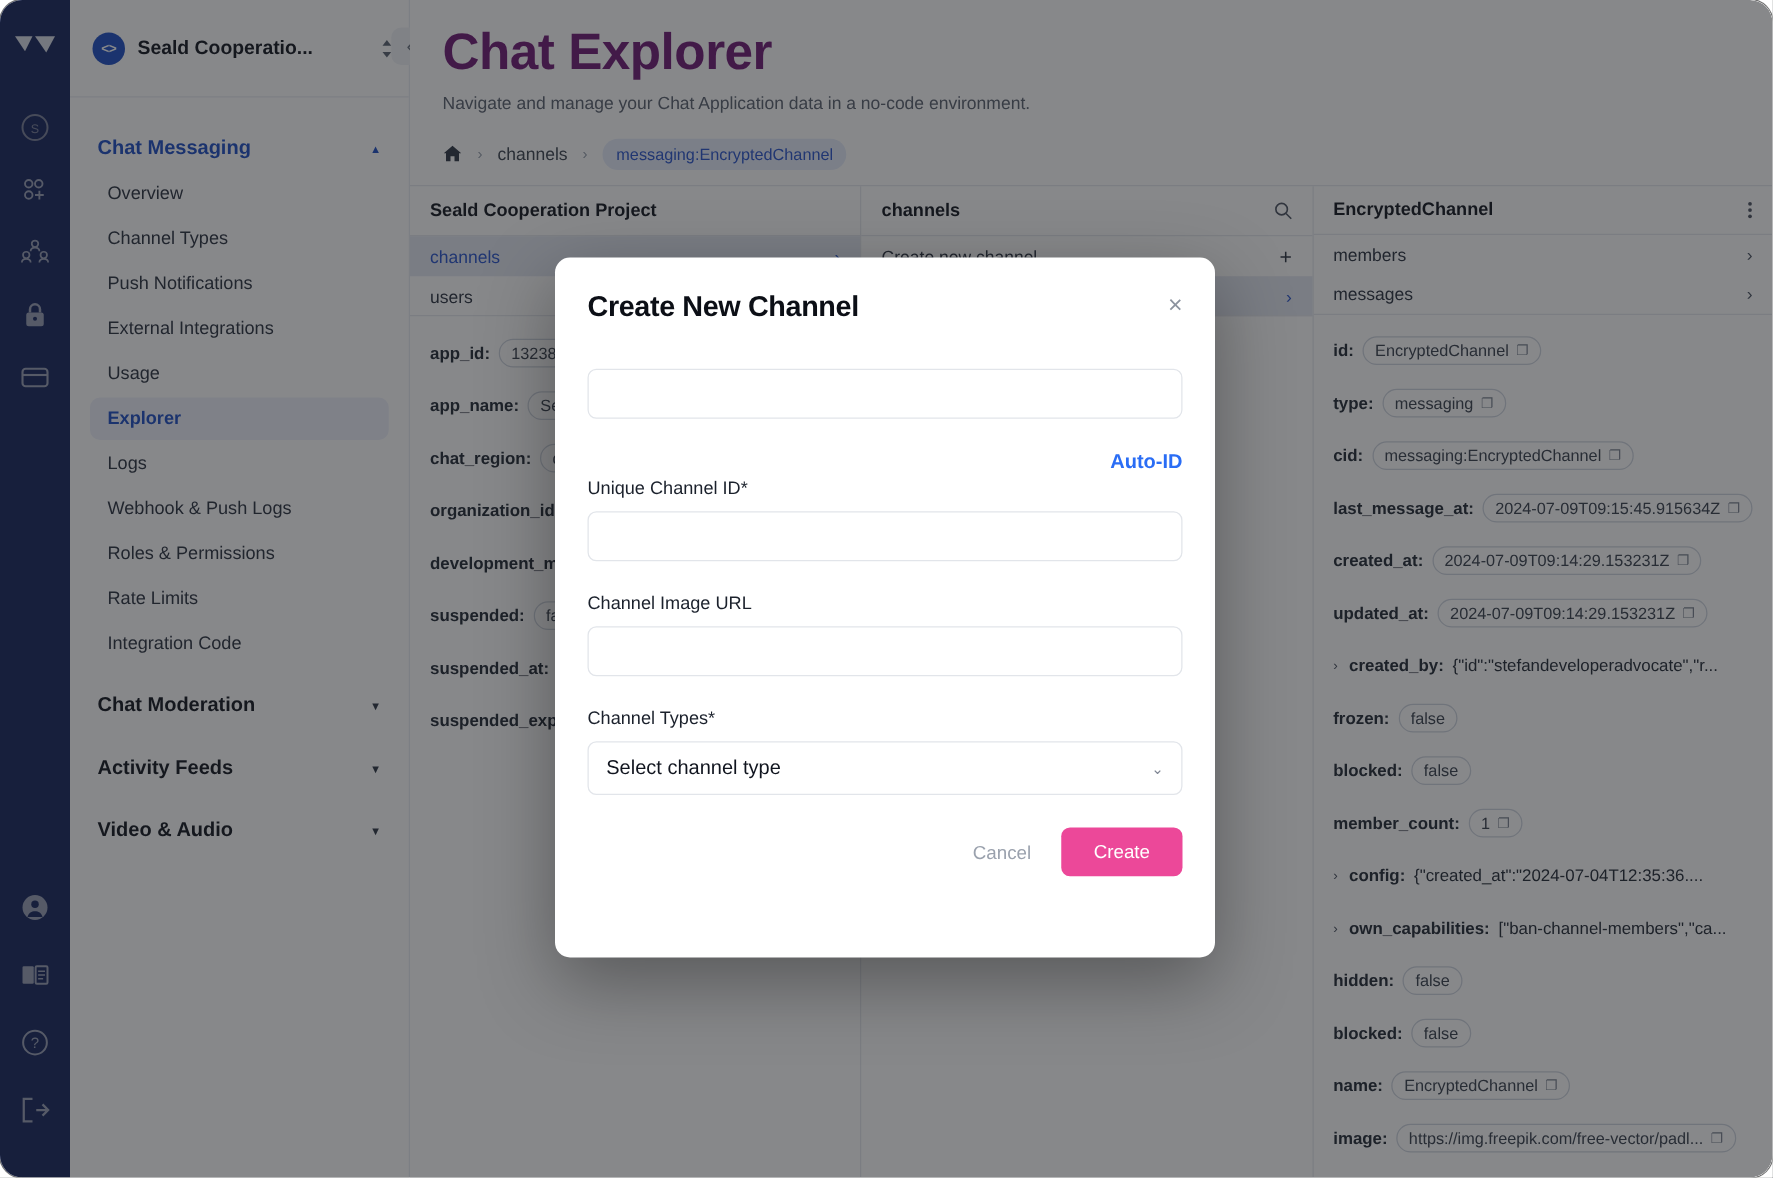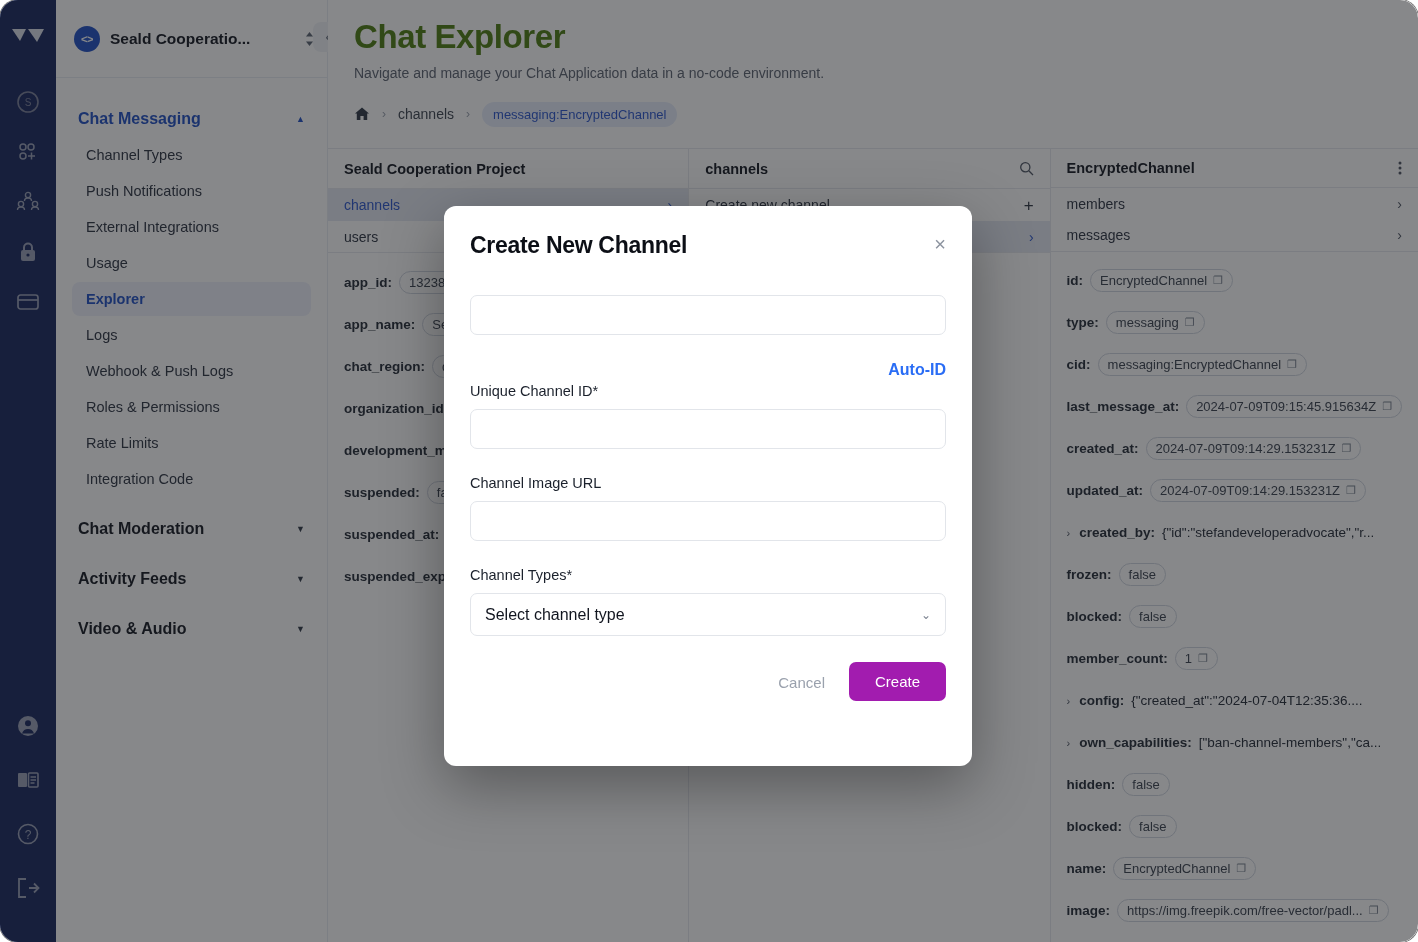--- a/index.html
+++ b/index.html
@@ -64,21 +64,21 @@
     padding: 9px 14px; border-radius: 8px; font-size: 14.5px; color: #2b3240;
     cursor: pointer; margin-bottom: 2px;
   }
   .nav-item.sel { background: #eef1fb; color: #1f4fc4; font-weight: 600; }
   .nav-group-sub { margin: 2px 0 14px 0; }
   .nav-group-spaced { margin-top: 16px; }
 
   
   .main { position: absolute; left: 328px; right: 0; top: 0; bottom: 0; background: #fff; overflow: hidden; }
   .main-pad { padding: 18px 26px 0 26px; }
-  .page-title { font-size: 33px; font-weight: 800; color: #4d7c0f; letter-spacing: -0.4px; }
+  .page-title { font-size: 41px; font-weight: 800; color: #701a75; letter-spacing: -0.4px; }
   .page-sub { margin-top: 9px; font-size: 14px; color: #5b6270; }
   .crumbs { margin-top: 20px; display: flex; align-items: center; gap: 12px; height: 26px; }
   .crumb-home { color: #2f3846; display: flex; align-items: center; }
   .crumb-sep { color: #98a0ad; font-size: 12px; }
   .crumb-txt { font-size: 14px; color: #3b434f; cursor: pointer; }
   .crumb-pill {
     background: #e7edfb; color: #2a55cc; font-size: 13px; padding: 5px 11px;
     border-radius: 13px; cursor: pointer;
   }
 
@@ -146,21 +146,21 @@
     display: flex; align-items: center; padding: 0 14px; font-size: 16px; color: #11151f;
     cursor: pointer; background: #fff;
   }
   .sel-box .chev { margin-left: auto; color: #7d8492; font-size: 12px; }
   .modal-actions { margin-top: 26px; display: flex; align-items: flex-end; justify-content: flex-end; gap: 10px; }
   .btn-cancel {
     background: none; border: none; font-size: 15px; color: #9aa1ad; cursor: pointer;
     padding: 10px 14px; font-family: "Liberation Sans", sans-serif;
   }
   .btn-create {
-    background: #a21caf; border: none; border-radius: 7px; color: #fff; font-size: 15px;
+    background: #ec4899; border: none; border-radius: 7px; color: #fff; font-size: 15px;
     padding: 11px 26px; cursor: pointer; font-family: "Liberation Sans", sans-serif;
   }
 </style>
 </head>
 <body>
 
 <div id="app">
 
   <div class="rail">
     <div class="rail-logo">
@@ -251,20 +251,21 @@
       <div class="collapse-btn" style="font-size:17px;">‹</div>
     </div>
 
     <div class="nav-body">
 
       <div class="nav-group-head">
         <span class="nav-group-title active">Chat Messaging</span>
         <span class="nav-caret up">▲</span>
       </div>
       <div class="nav-group-sub">
+        <div class="nav-item">Overview</div>
         <div class="nav-item">Channel Types</div>
         <div class="nav-item">Push Notifications</div>
         <div class="nav-item">External Integrations</div>
         <div class="nav-item">Usage</div>
         <div class="nav-item sel">Explorer</div>
         <div class="nav-item">Logs</div>
         <div class="nav-item">Webhook &amp; Push Logs</div>
         <div class="nav-item">Roles &amp; Permissions</div>
         <div class="nav-item">Rate Limits</div>
         <div class="nav-item">Integration Code</div>

